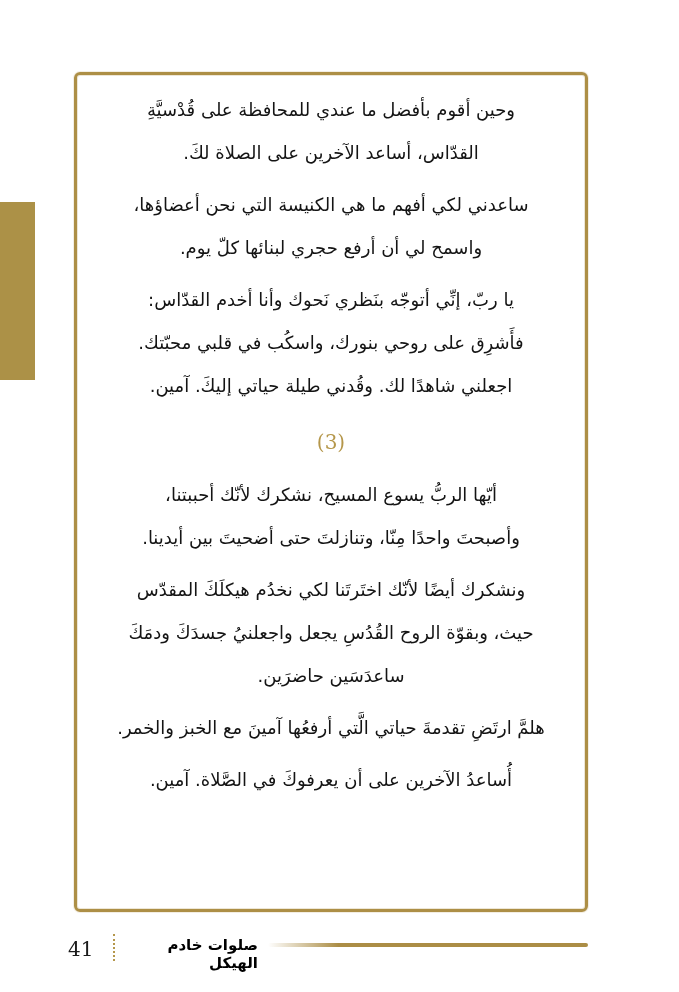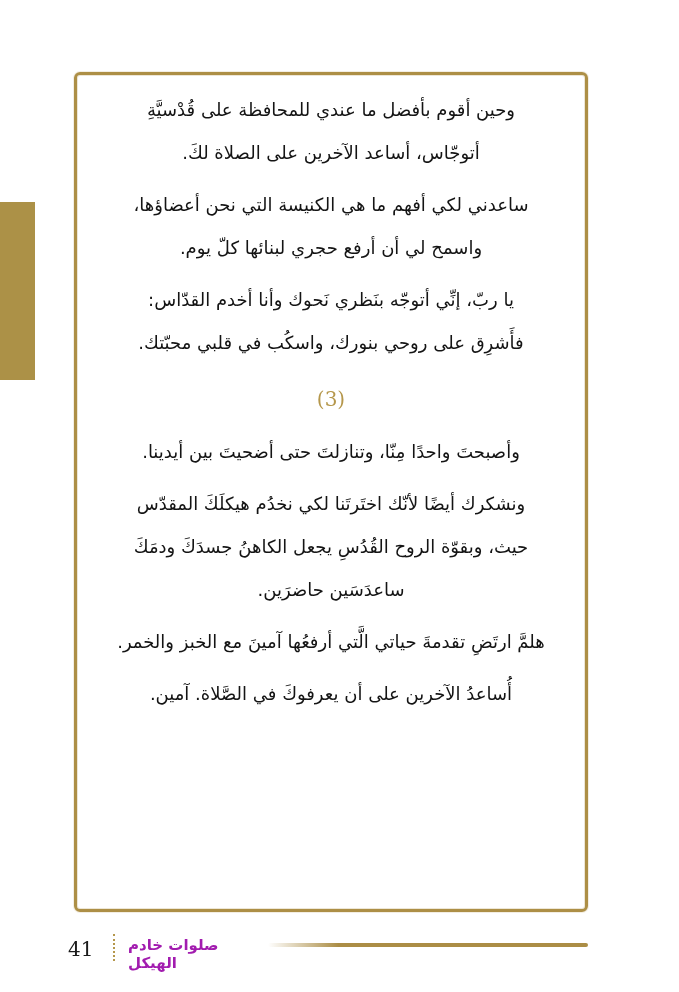--- a/index.html
+++ b/index.html
@@ -77,23 +77,23 @@
     top: 4px;
     height: 27px;
     width: 0;
     border-left: 2px dotted #b5974b;
   }
   .footer-title {
     position: absolute;
     left: 128px;
     top: 6px;
     width: 130px;
-    text-align: left;
+    text-align: right;
     direction: rtl;
-    color: #a21caf;
+    color: #000000;
     font-size: 15px;
     font-weight: bold;
     letter-spacing: 0.5px;
   }
   .footer-rule {
     position: absolute;
     left: 268px;
     top: 13px;
     width: 320px;
     height: 4px;
@@ -106,42 +106,44 @@
 <body>
 
 <div class="page">
 
   <div class="accent-bar"></div>
 
   <div class="frame">
 
     <div class="para">
       <div class="line">وحين أقوم بأفضل ما عندي للمحافظة على قُدْسيَّةِ</div>
-      <div class="line">أتوجّاس، أساعد الآخرين على الصلاة لكَ.</div>
+      <div class="line">القدّاس، أساعد الآخرين على الصلاة لكَ.</div>
     </div>
 
     <div class="para">
       <div class="line">ساعدني لكي أفهم ما هي الكنيسة التي نحن أعضاؤها،</div>
       <div class="line">واسمح لي أن أرفع حجري لبنائها كلّ يوم.</div>
     </div>
 
     <div class="para">
       <div class="line">يا ربّ، إنِّي أتوجّه بنَظري نَحوك وأنا أخدم القدّاس:</div>
       <div class="line">فأَشرِق على روحي بنورك، واسكُب في قلبي محبّتك.</div>
+      <div class="line">اجعلني شاهدًا لك. وقُدني طيلة حياتي إليكَ. آمين.</div>
     </div>
 
     <div class="section-marker">(3)</div>
 
     <div class="para">
+      <div class="line">أيّها الربُّ يسوع المسيح، نشكرك لأنّك أحببتنا،</div>
       <div class="line">وأصبحتَ واحدًا مِنّا، وتنازلتَ حتى أضحيتَ بين أيدينا.</div>
     </div>
 
     <div class="para">
       <div class="line">ونشكرك أيضًا لأنّك اختَرتَنا لكي نخدُم هيكلَكَ المقدّس</div>
-      <div class="line">حيث، وبقوّة الروح القُدُسِ يجعل الكاهنُ جسدَكَ ودمَكَ</div>
+      <div class="line">حيث، وبقوّة الروح القُدُسِ يجعل واجعلنيُ جسدَكَ ودمَكَ</div>
       <div class="line">ساعدَسَين حاضرَين.</div>
     </div>
 
 
     <div class="para">
       <div class="line">هلمَّ ارتَضِ تقدمةَ حياتي الَّتي أرفعُها آمينَ مع الخبز والخمر.</div>
     </div>
 
     <div class="para">
       <div class="line">أُساعدُ الآخرين على أن يعرفوكَ في الصَّلاة. آمين.</div>

